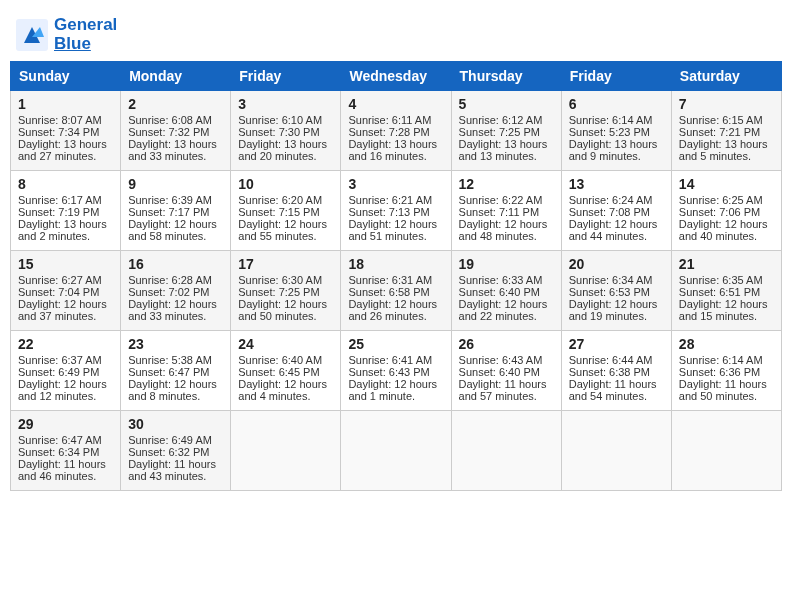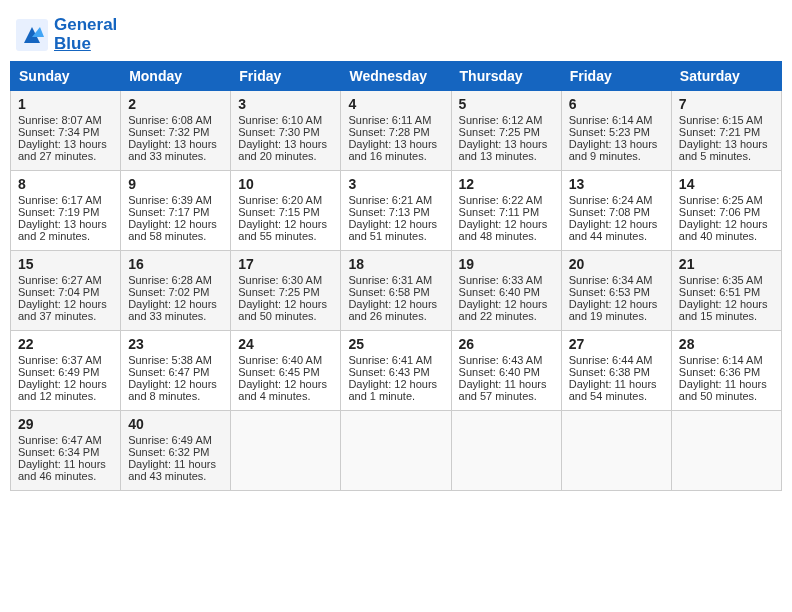--- a/index.html
+++ b/index.html
@@ -319,21 +319,21 @@
       </tr>
       <tr>
         <td>
           <span class="day-number">29</span>
           <div>Sunrise: 6:47 AM</div>
           <div>Sunset: 6:34 PM</div>
           <div>Daylight: 11 hours</div>
           <div>and 46 minutes.</div>
         </td>
         <td>
-          <span class="day-number">40</span>
+          <span class="day-number">30</span>
           <div>Sunrise: 6:49 AM</div>
           <div>Sunset: 6:32 PM</div>
           <div>Daylight: 11 hours</div>
           <div>and 43 minutes.</div>
         </td>
         <td class="cell-empty"></td>
         <td class="cell-empty"></td>
         <td class="cell-empty"></td>
         <td class="cell-empty"></td>
         <td class="cell-empty"></td>

